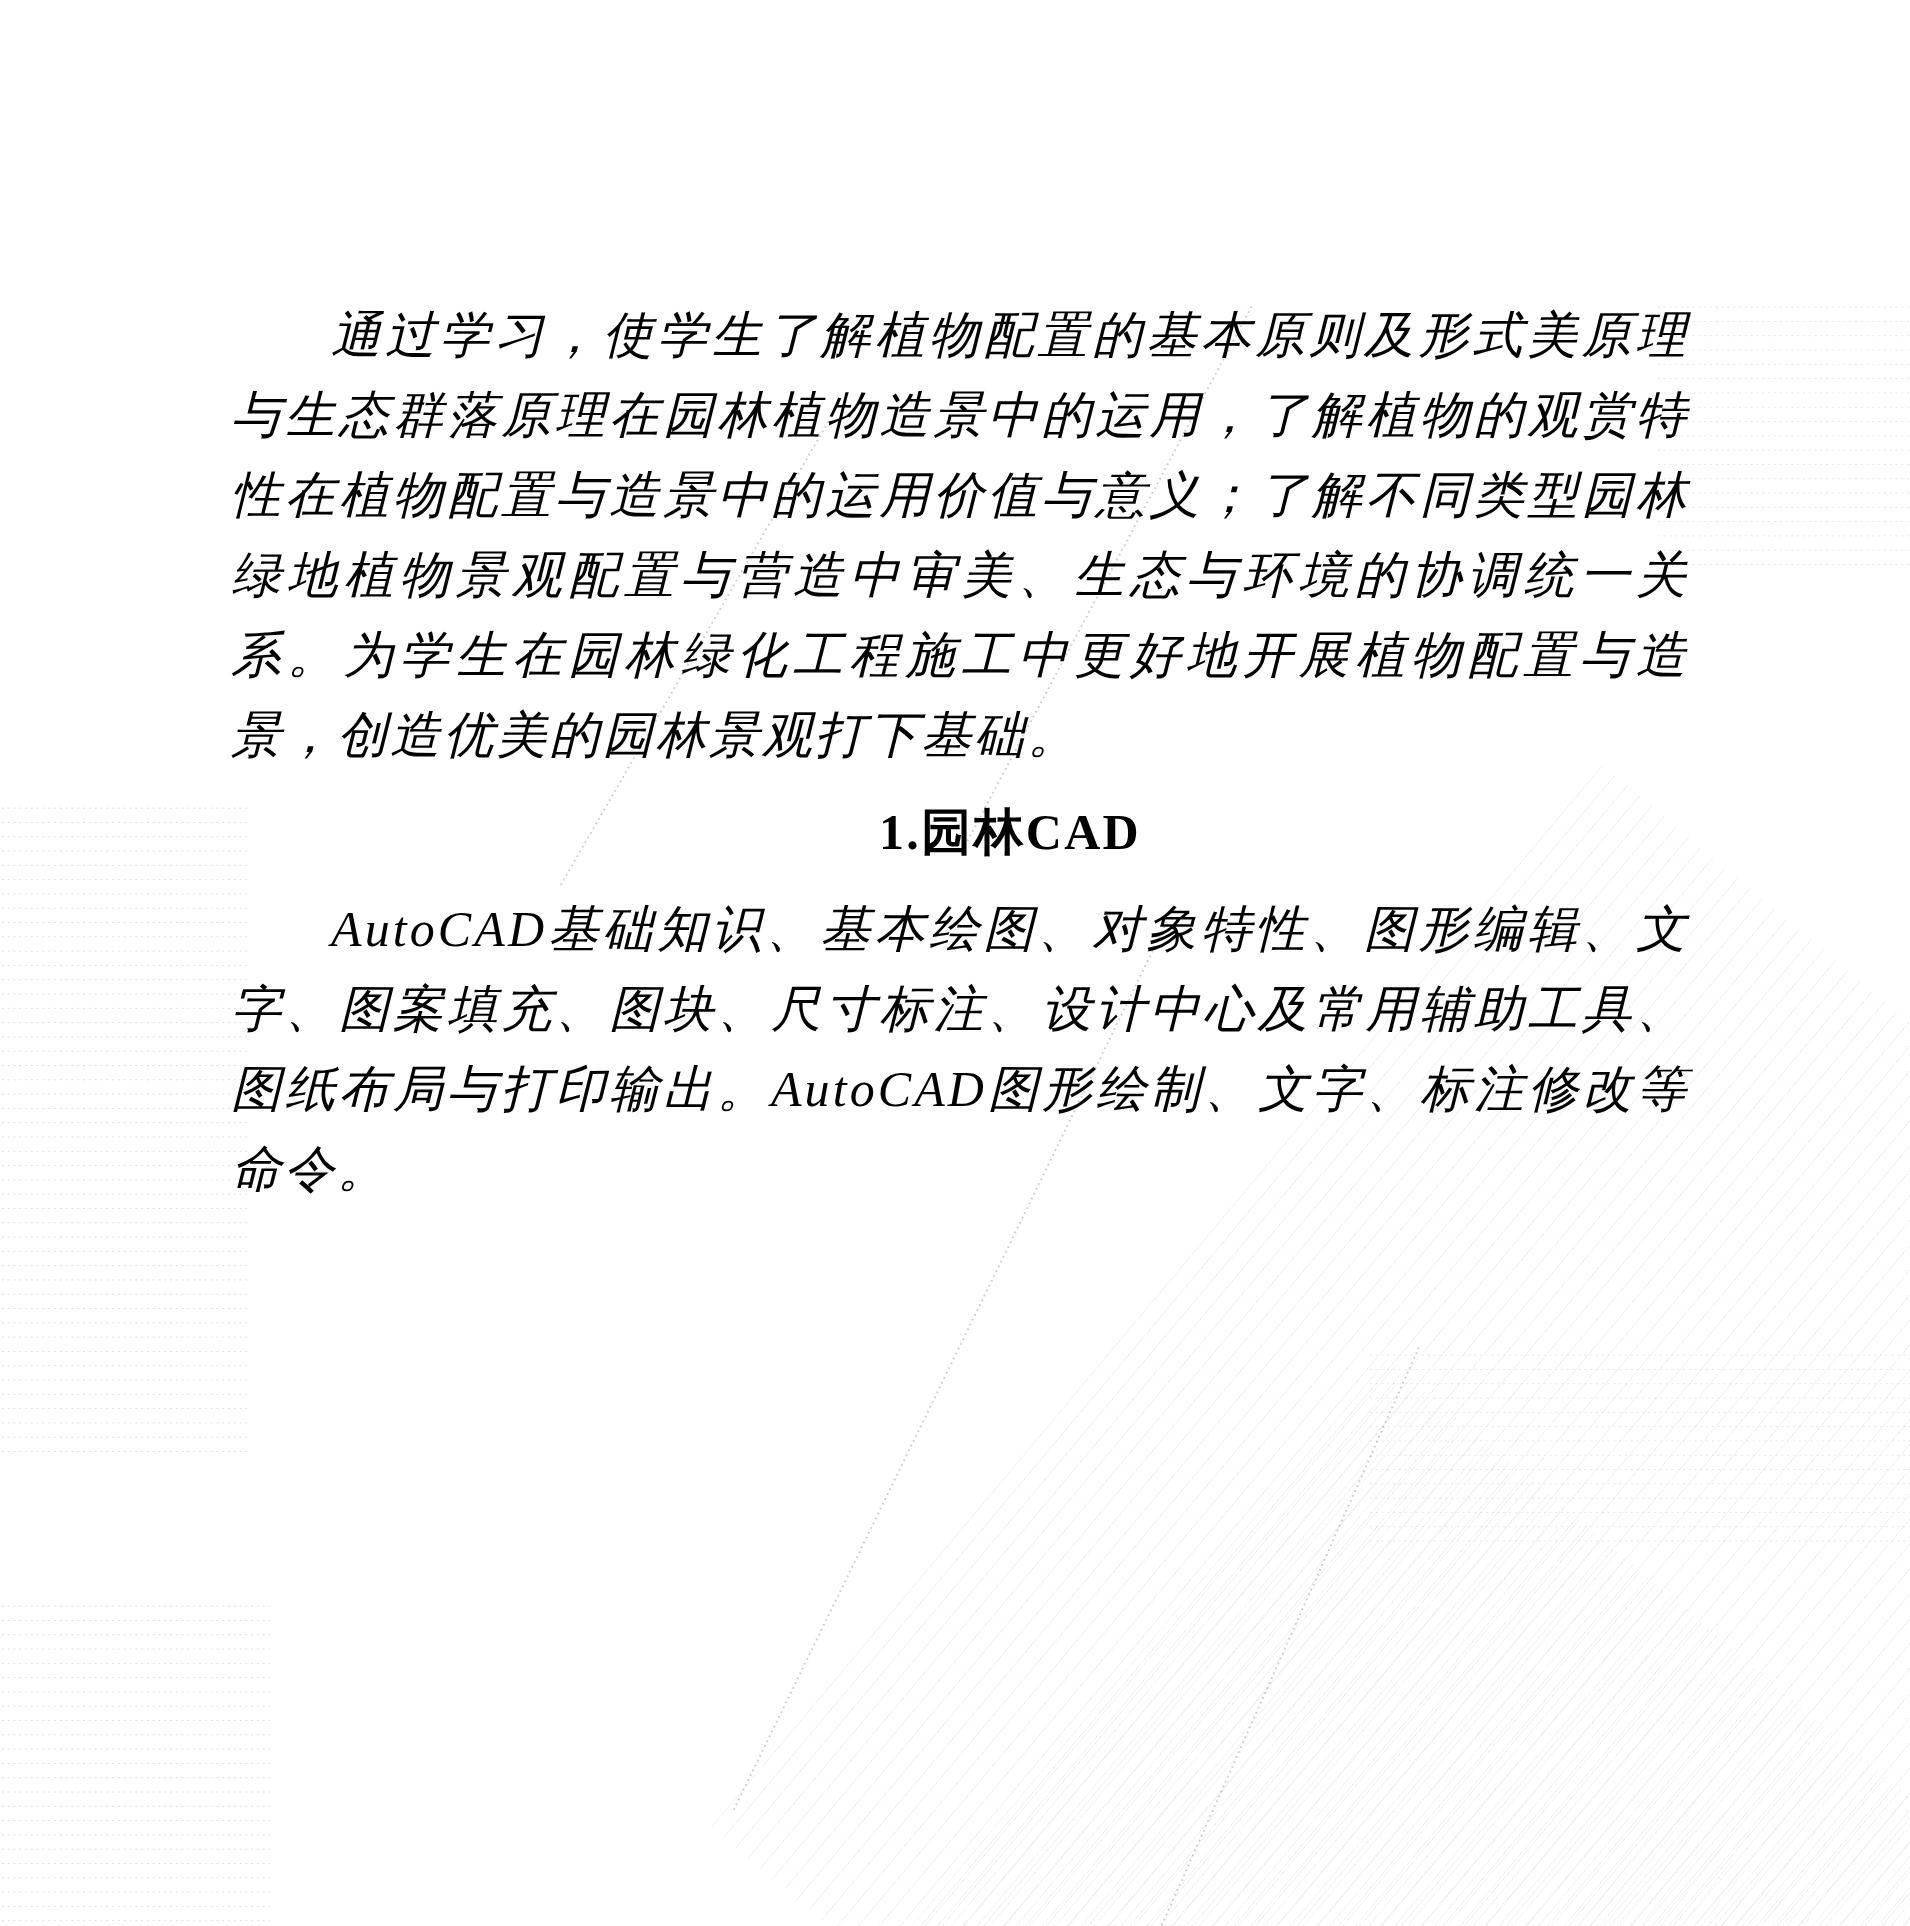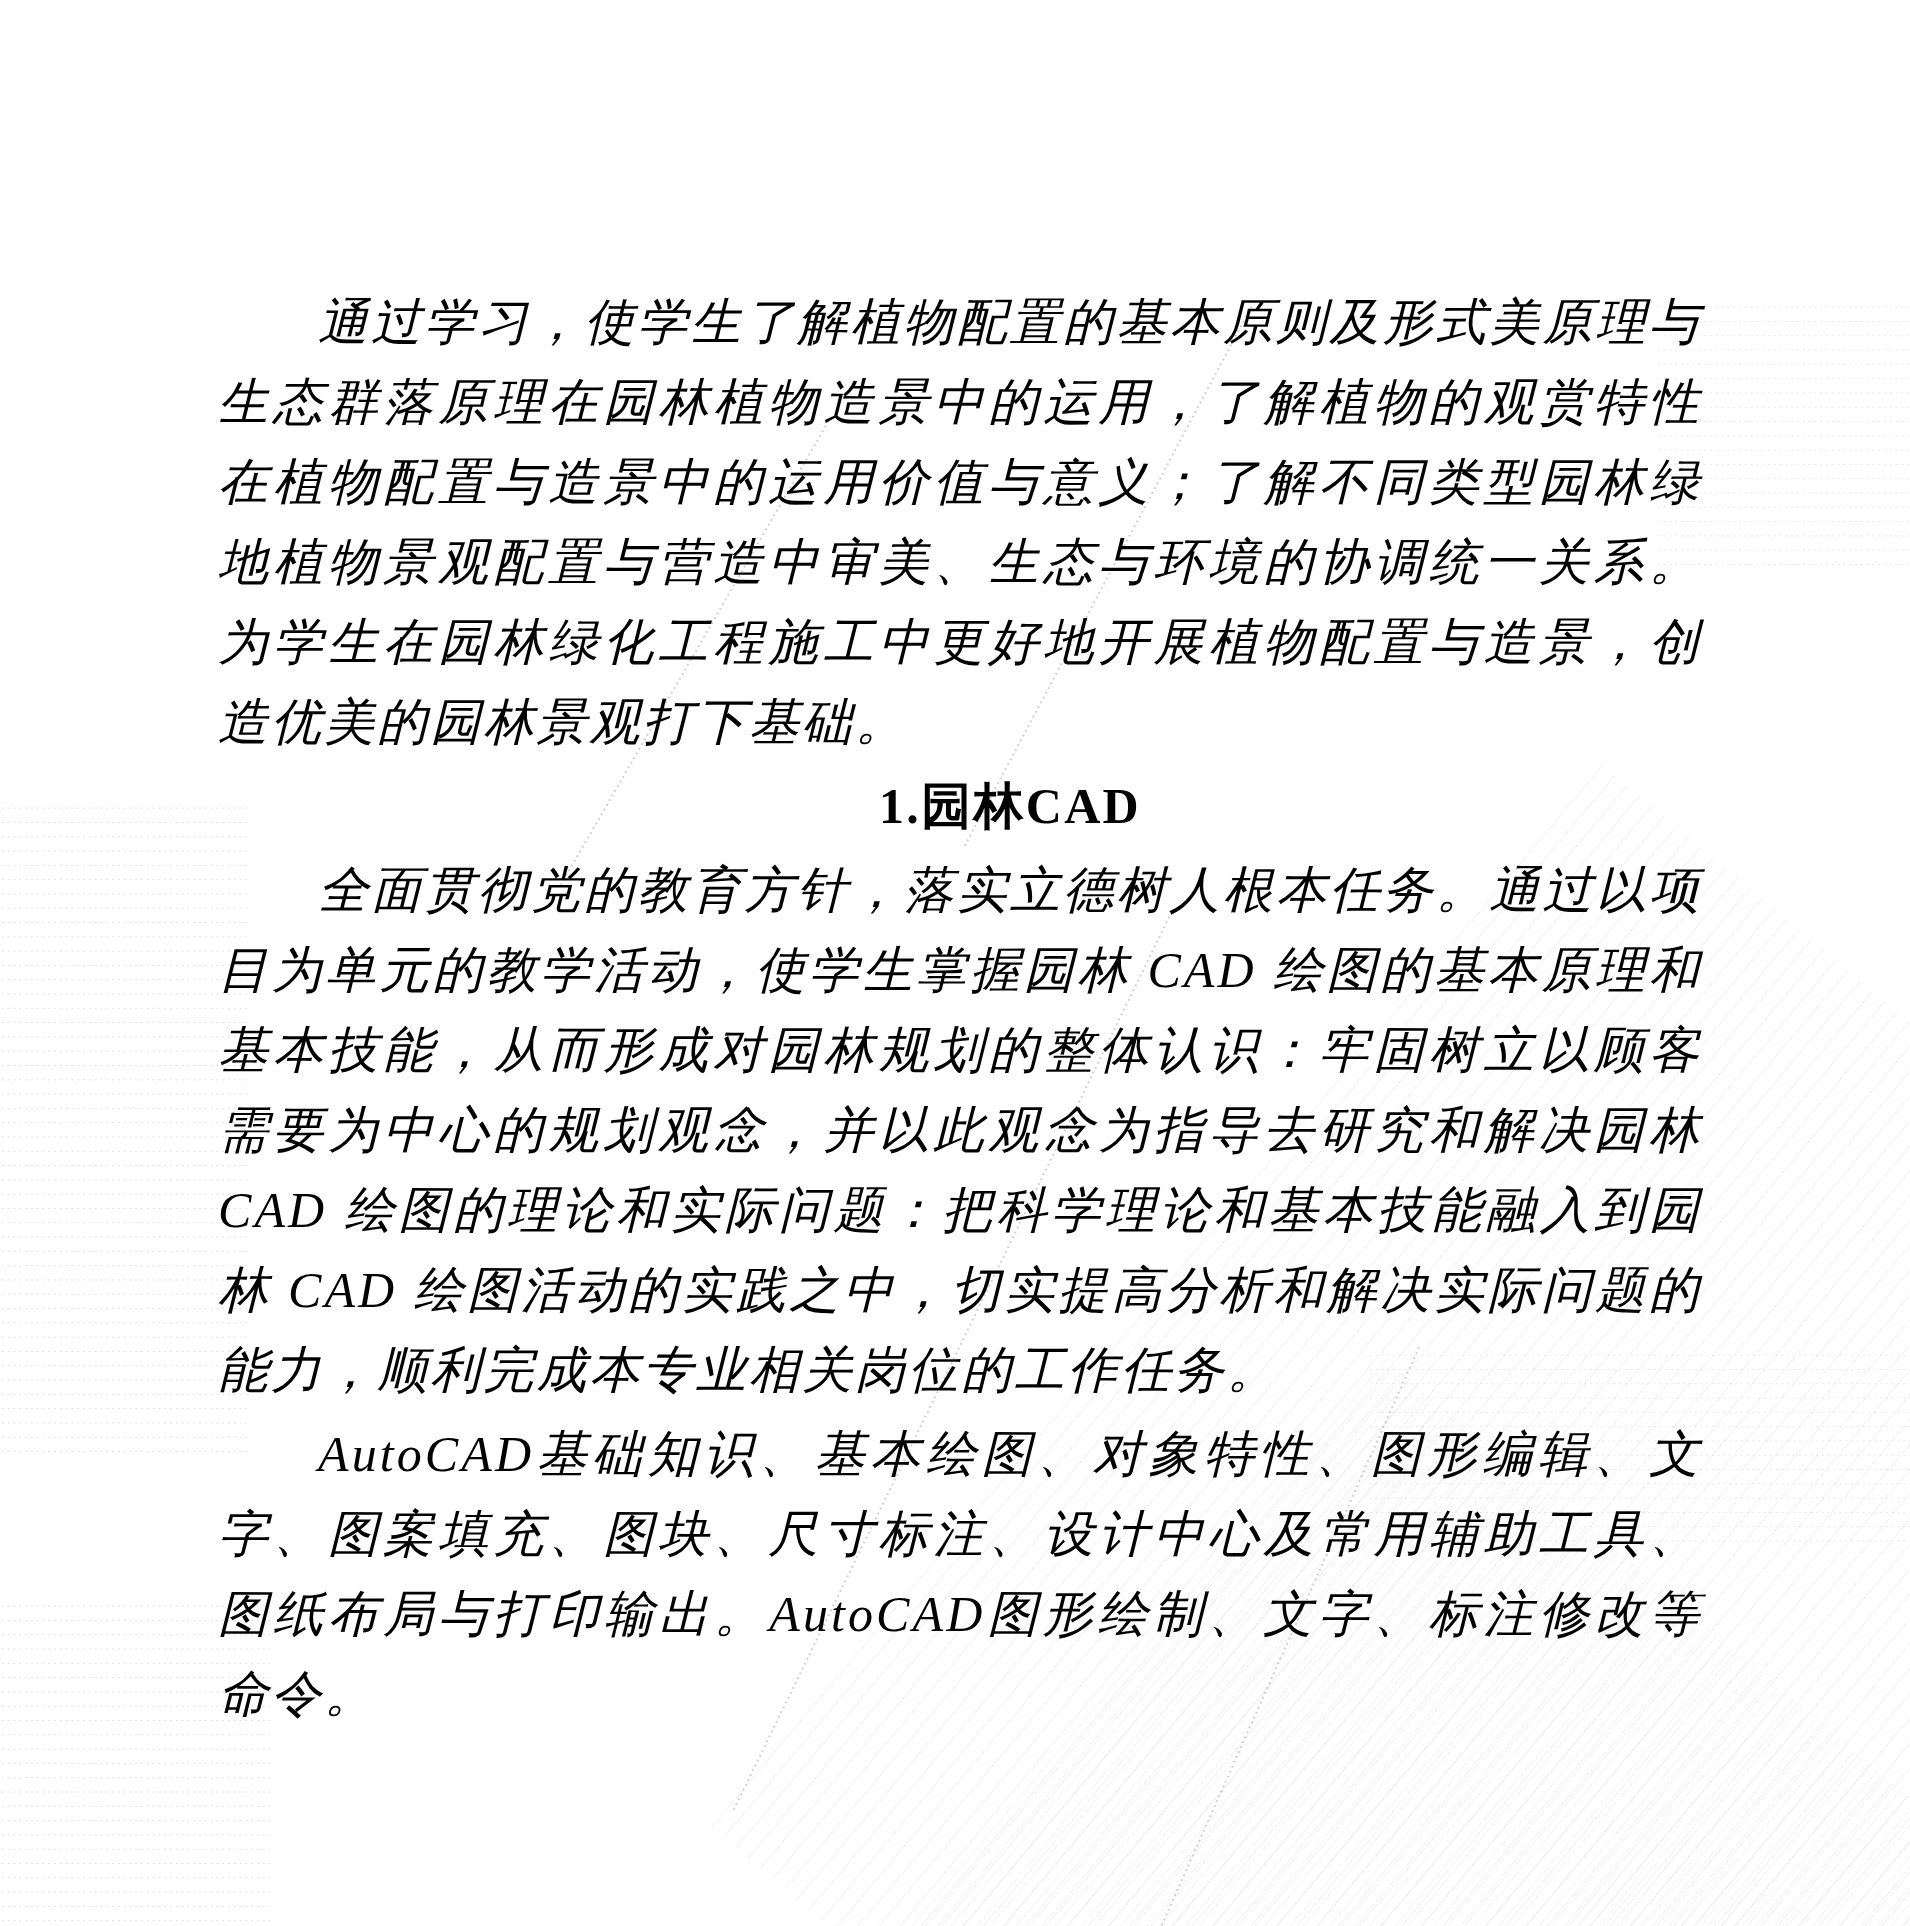--- a/index.html
+++ b/index.html
@@ -53,21 +53,21 @@
   }
 
   
   .content {
     position: absolute;
     left: 214px;
     top: 278px;
     width: 1492px;
   }
   .content p {
-    margin: 4px;
+    margin: 17px;
     font-size: 50px;
     line-height: 80px;
     letter-spacing: 3.1px;
     text-indent: 2em;
     text-align: justify;
     font-style: italic;
     font-weight: normal;
   }
   .content p.heading-strong {
     font-style: normal;
@@ -95,21 +95,20 @@
   <div class="diag-line" style="left:732px; top:1811px; width:1002px; transform:rotate(-64deg);"></div>
   <div class="diag-line" style="left:886px; top:2542px; width:1310px; transform:rotate(-66deg);"></div>
 
   <main class="content">
     <p>通过学习，使学生了解植物配置的基本原则及形式美原理与生态群落原理在园林植物造景中的运用，了解植物的观赏特性在植物配置与造景中的运用价值与意义；了解不同类型园林绿地植物景观配置与营造中审美、生态与环境的协调统一关系。为学生在园林绿化工程施工中更好地开展植物配置与造景，创造优美的园林景观打下基础。</p>
 
 
     <p class="heading-strong">1.园林CAD</p>
 
 
-    <p>全面贯彻党的教育方针，落实立德树人根本任务。通过以项目为单元的教学活动，使学生掌握园林 CAD 绘图的基本原理和基本技能，从而形成对园林规划的整体认识：牢固树立以顾客需要为中心的规划观念，并以此观念为指导去研究和解决园林 CAD 绘图的理论和实际问题：把科学理论和基本技能融入到园林 CAD 绘图活动的实践之中，切实提高分析和解决实际问题的能力，顺利完成本专业相关岗位的工作任务。</p>
 
 
     <p>AutoCAD基础知识、基本绘图、对象特性、图形编辑、文字、图案填充、图块、尺寸标注、设计中心及常用辅助工具、图纸布局与打印输出。AutoCAD图形绘制、文字、标注修改等命令。</p>
 
   </main>
 
 </div>
 
 
 </body></html>

